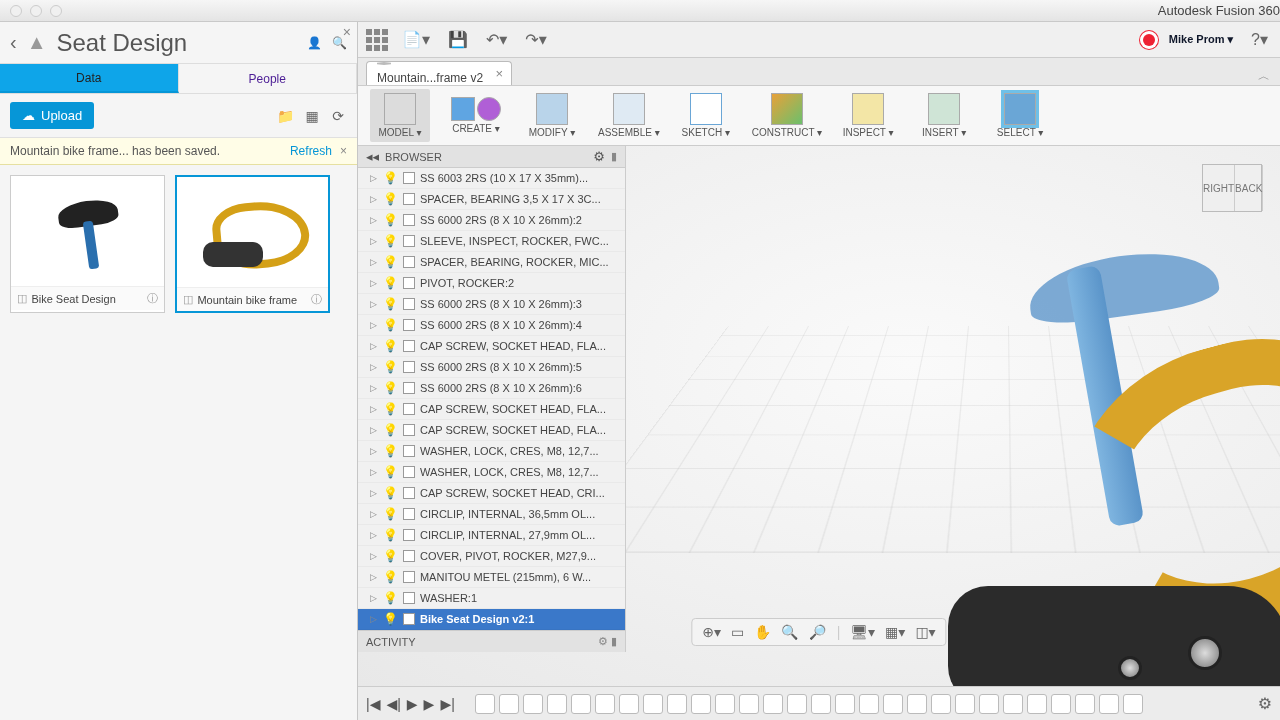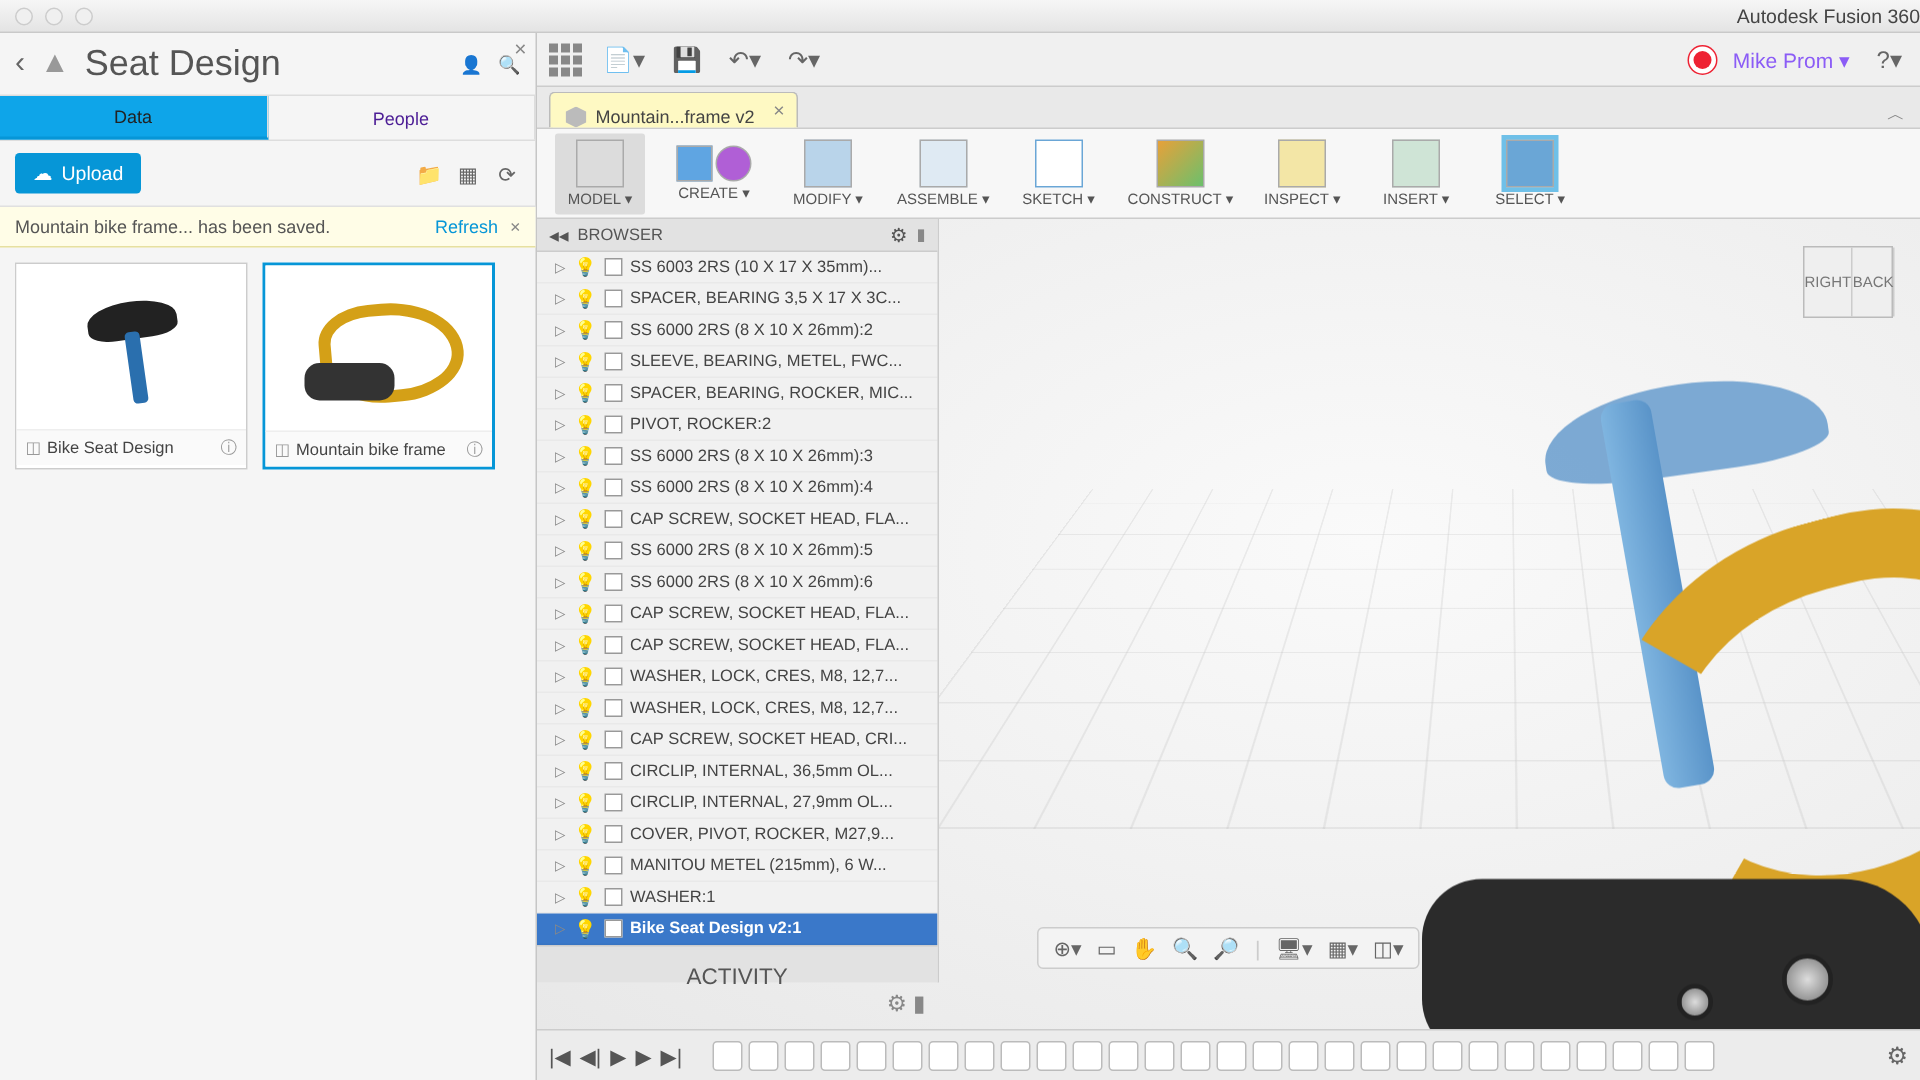--- a/index.html
+++ b/index.html
@@ -57,25 +57,25 @@
   linear-gradient(#888,#888) 16px 0/6px 6px no-repeat,
   linear-gradient(#888,#888) 0 8px/6px 6px no-repeat,
   linear-gradient(#888,#888) 8px 8px/6px 6px no-repeat,
   linear-gradient(#888,#888) 16px 8px/6px 6px no-repeat,
   linear-gradient(#888,#888) 0 16px/6px 6px no-repeat,
   linear-gradient(#888,#888) 8px 16px/6px 6px no-repeat,
   linear-gradient(#888,#888) 16px 16px/6px 6px no-repeat;}
 .tb-icon { color:#666; font-size:16px; padding:0 4px; }
 .toolbar1 .right { margin-left:auto; display:flex; align-items:center; gap:14px; }
 .rec { width:12px; height:12px; border-radius:50%; background:#e23; box-shadow:0 0 0 3px #fff, 0 0 0 4px #e23; }
-.user-menu { font-size:14px; color:#8b5cf6; }
+.user-menu { font-size:11px; color:#0f172a;font-weight:bold; }
 
 
 .doctabs { height:28px; background:#e9e9e9; border-bottom:1px solid #ccc; display:flex; align-items:flex-end; padding-left:8px; }
-.doctab { height:24px; background:#fef9c3; border:1px solid #bbb; border-bottom:none; border-radius:4px 4px 0 0; padding:0 28px 0 10px; font-size:12px; color:#444; position:relative; display:flex; align-items:flex-end; gap:6px; }
+.doctab { height:24px; background:#ffffff; border:1px solid #bbb; border-bottom:none; border-radius:4px 4px 0 0; padding:0 28px 0 10px; font-size:12px; color:#444; position:relative; display:flex; align-items:flex-start; gap:6px;flex-direction:column; }
 .doctab .box3d { width:14px; height:14px; background:#bbb; clip-path:polygon(50% 0,100% 25%,100% 75%,50% 100%,0 75%,0 25%);} 
 .doctab .x { position:absolute; right:8px; top:4px; color:#888; font-size:13px; }
 
 
 .ribbon { height:60px; background:#f7f7f7; border-bottom:1px solid #ccc; display:flex; align-items:center; gap:16px; padding:0 12px; }
 .ribbon .item { display:flex; flex-direction:column; align-items:center; font-size:10px; color:#555; min-width:60px; }
 .ribbon .cube { width:32px; height:32px; background:#dcdcdc; border:1px solid #aaa; position:relative; }
 .ribbon .cube.blue { background:#5fa5e2; }
 .ribbon .cube.purple { background:#b05fd6; border-radius:50%; }
 .ribbon .cube.sel { outline:3px solid #6fc0e8; }
@@ -103,21 +103,21 @@
 .browser-head .collapse { font-size:13px; }
 .browser-head .gear { margin-left:auto; font-size:13px; }
 .tree { max-height:480px; overflow:hidden; }
 .tree-row { height:21px; display:flex; align-items:center; padding-left:12px; gap:5px; border-bottom:1px solid rgba(0,0,0,.03); white-space:nowrap; overflow:hidden; }
 .tree-row .tri { color:#888; font-size:9px; width:8px; }
 .tree-row .bulb { color:#e8c64f; font-size:12px; }
 .tree-row .chip { width:12px; height:12px; border:1px solid #999; background:#fff; }
 .tree-row .txt { color:#444; }
 .tree-row.sel { background:#3a78c9; }
 .tree-row.sel .txt { color:#fff; font-weight:600; }
-.activity { height:22px; background:#e2e2e2; border-top:1px solid #ccc; display:flex; align-items:center; padding:12px 8px; font-size:15px; color:#555;flex-direction:column; }
+.activity { height:22px; background:#e2e2e2; border-top:1px solid #ccc; display:flex; align-items:center; padding:0 8px; font-size:11px; color:#555; }
 
 
 .view-toolbar { position:absolute; bottom:40px; left:50%; transform:translateX(-50%); height:28px; background:#f3f3f3; border:1px solid #ccc; border-radius:4px; display:flex; align-items:center; gap:10px; padding:0 10px; }
 .view-toolbar span { color:#666; font-size:14px; }
 
 .timeline { height:34px; background:#ececec; border-top:1px solid #ccc; display:flex; align-items:center; padding:0 8px; gap:6px; }
 .timeline .play { color:#555; font-size:14px; }
 .timeline .step { width:20px; height:20px; background:#fff; border:1px solid #bbb; border-radius:3px; }
 .timeline .gear { margin-left:auto; color:#666; font-size:16px; }
 </style>
@@ -290,21 +290,21 @@
             <div class="tree-row">
               <span class="tri">▷</span>
               <span class="bulb">💡</span>
               <span class="chip"></span>
               <span class="txt">SS 6000 2RS (8 X 10 X 26mm):2</span>
             </div>
             <div class="tree-row">
               <span class="tri">▷</span>
               <span class="bulb">💡</span>
               <span class="chip"></span>
-              <span class="txt">SLEEVE, BEARING, METEL, FWC...</span>
+              <span class="txt">SLEEVE, INSPECT, ROCKER, FWC...</span>
             </div>
             <div class="tree-row">
               <span class="tri">▷</span>
               <span class="bulb">💡</span>
               <span class="chip"></span>
               <span class="txt">SPACER, BEARING, ROCKER, MIC...</span>
             </div>
             <div class="tree-row">
               <span class="tri">▷</span>
               <span class="bulb">💡</span>

